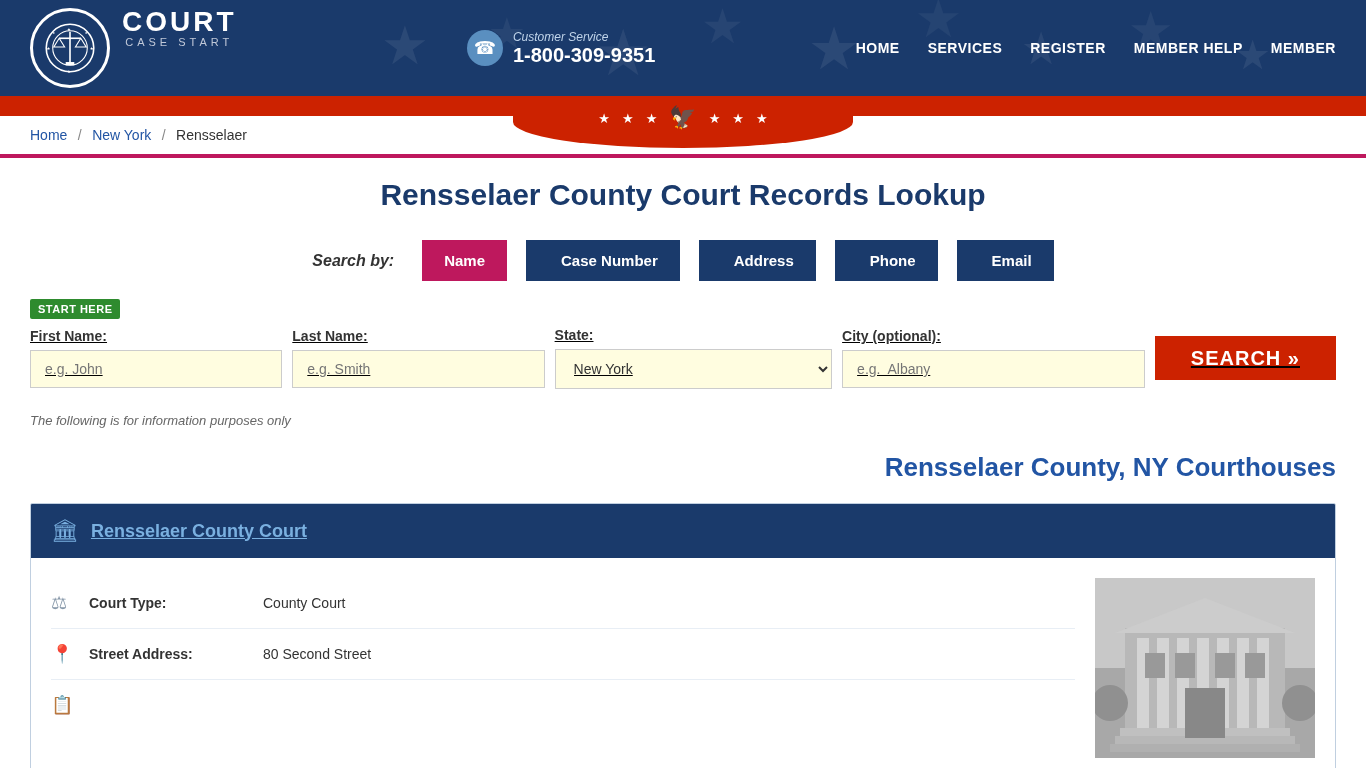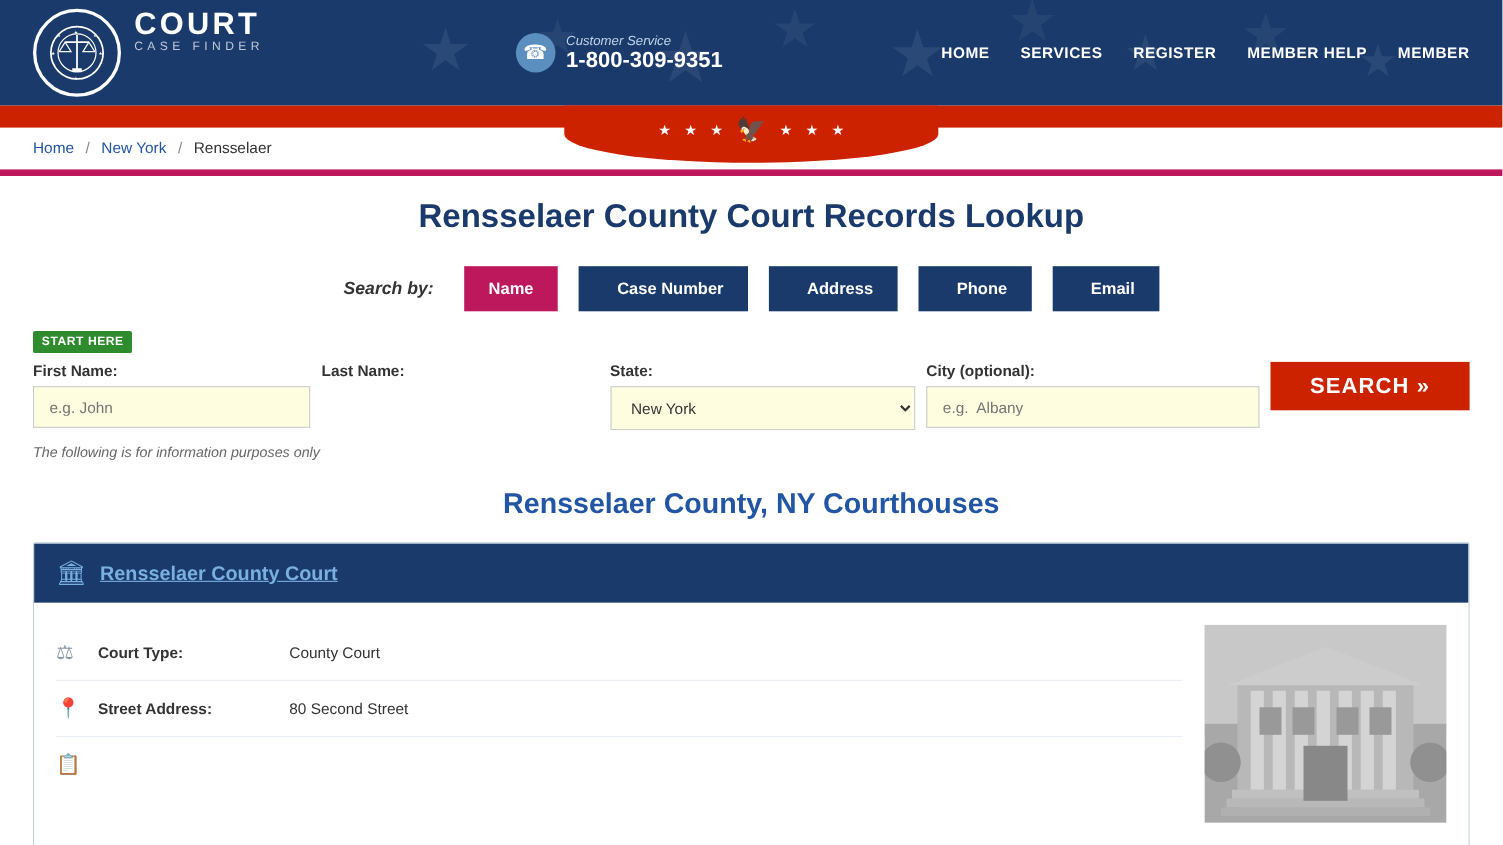--- a/index.html
+++ b/index.html
@@ -94,21 +94,21 @@
       text-decoration: none;
       font-size: 14px;
       font-weight: 700;
       letter-spacing: 0.5px;
       cursor: pointer;
     }
 
     
     .breadcrumb-bar {
       background: #fff;
-      border-bottom: 6px solid #be185d;
+      border-bottom: 4px solid #be185d;
       padding: 10px 30px;
     }
     .breadcrumb-bar a {
       color: #2255a4;
       text-decoration: none;
       font-size: 14px;
     }
     .breadcrumb-sep {
       color: #888;
       margin: 0 6px;
@@ -182,23 +182,24 @@
       font-weight: 700;
       padding: 4px 8px;
       border-radius: 2px;
       margin-bottom: 8px;
       letter-spacing: 0.5px;
     }
 
     
     .form-row {
       display: flex;
-      align-items: flex-start;
+      align-items: center;
       gap: 10px;
-      margin-bottom: 12px;
+      margin-bottom: 24px;
+      text-decoration: underline;
     }
     .form-group {
       display: flex;
       flex-direction: column;
       gap: 6px;
     }
     .form-group label {
       font-size: 14px;
       font-weight: 700;
       color: #333;
@@ -242,21 +243,21 @@
     .disclaimer {
       text-align: left;
       font-style: italic;
       color: #666;
       font-size: 13px;
       margin-bottom: 24px;
     }
 
     
     .county-title {
-      text-align: center;
+      text-align: right;
       font-size: 26px;
       font-weight: 700;
       color: #2255a4;
       margin-bottom: 20px;
     }
 
     
     .courthouse-card {
       border: 1px solid #c0cfe0;
       border-radius: 2px;
@@ -369,21 +370,21 @@
         <text x="24" y="9" font-size="4" fill="white" text-anchor="middle">★</text>
         <text x="24" y="48" font-size="4" fill="white" text-anchor="middle">★</text>
         <text x="5" y="27" font-size="4" fill="white" text-anchor="middle">★</text>
         <text x="45" y="27" font-size="4" fill="white" text-anchor="middle">★</text>
         <text x="10" y="12" font-size="3" fill="white" text-anchor="middle">★</text>
         <text x="40" y="12" font-size="3" fill="white" text-anchor="middle">★</text>
       </svg>
     </div>
     <div class="logo-text-area">
       <span class="logo-court">COURT</span>
-      <span class="logo-case-finder">CASE FINDER</span>
+      <span class="logo-case-finder">CASE START</span>
     </div>
   </div>
 
   <div class="phone-area">
     <div class="phone-icon">☎</div>
     <div>
       <div class="phone-label">Customer Service</div>
       <div class="phone-number">1-800-309-9351</div>
     </div>
   </div>
@@ -434,20 +435,21 @@
 
     <div>
       <span class="start-here-badge">START HERE</span>
       <div class="form-row">
         <div class="form-group fn">
           <label>First Name:</label>
           <input type="text" placeholder="e.g. John" style="">
         </div>
         <div class="form-group ln">
           <label>Last Name:</label>
+          <input type="text" placeholder="e.g. Smith" style="">
         </div>
         <div class="form-group state">
           <label>State:</label>
           <select>
             <option>New York</option>
             <option>Alabama</option>
             <option>Alaska</option>
             <option>California</option>
             <option>Florida</option>
             <option>Texas</option>

